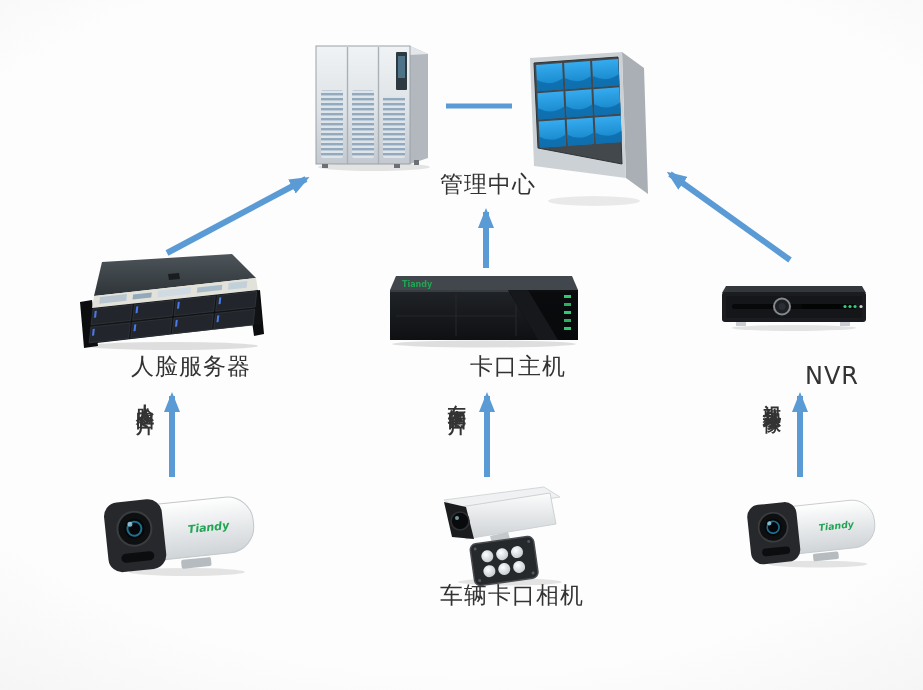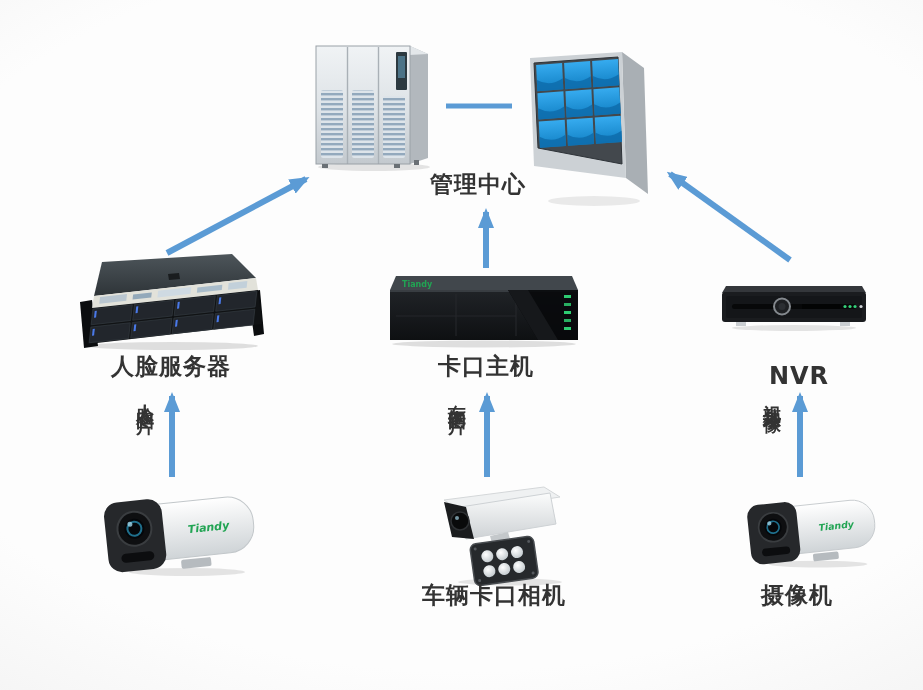--- a/index.html
+++ b/index.html
@@ -3,21 +3,21 @@
 <meta charset="utf-8">
 <style>
   html,body{margin:0;padding:0;}
   body{background:#dcdcdc;font-family:"DejaVu Sans","Liberation Sans",sans-serif;}
   #canvas{
     position:relative;width:923px;height:690px;overflow:hidden;
     background:radial-gradient(115% 95% at 50% 45%, #fdfdfd 55%, #f3f3f3 78%, #e2e2e2 100%);
   }
   .abs{position:absolute;}
   .dev-label{
-    position:absolute;text-align:center;font-weight:bold;color:#333;
+    position:absolute;text-align:right;font-weight:normal;color:#333;
     font-size:23px;letter-spacing:1px;white-space:nowrap;
   }
   .flow-label{
     position:absolute;writing-mode:vertical-rl;text-orientation:upright;
     font-weight:bold;color:#333;font-size:18px;letter-spacing:4px;line-height:1;
   }
   svg{display:block;}
   text.brand{font-family:"DejaVu Sans","Liberation Sans",sans-serif;font-weight:bold;}
 </style>
 </head>
@@ -261,15 +261,14 @@
       <circle cx="43" cy="38" r="17" fill="#0e0f11" stroke="#3a3d40" stroke-width="2"></circle>
       <circle cx="43" cy="38" r="10" fill="#05070a"></circle>
       <circle cx="43" cy="38" r="7" fill="none" stroke="#1f6f8c" stroke-width="2"></circle>
       <circle cx="39" cy="33" r="2.5" fill="#9fd4e8" opacity="0.8"></circle>
       <rect x="27" y="62" width="33" height="9" rx="4.5" fill="#0c0d0f"></rect>
       <text class="brand" x="96" y="48" font-size="11" fill="#21a453" font-style="italic">Tiandy</text>
     </g>
   </svg>
 
   <div class="dev-label" style="left:404px;top:580px;width:180px;">车辆卡口相机</div>
-  <div class="dev-label" style="left:737px;top:580px;width:120px;">摄像机</div>
 
 </div>
 
 </body></html>

